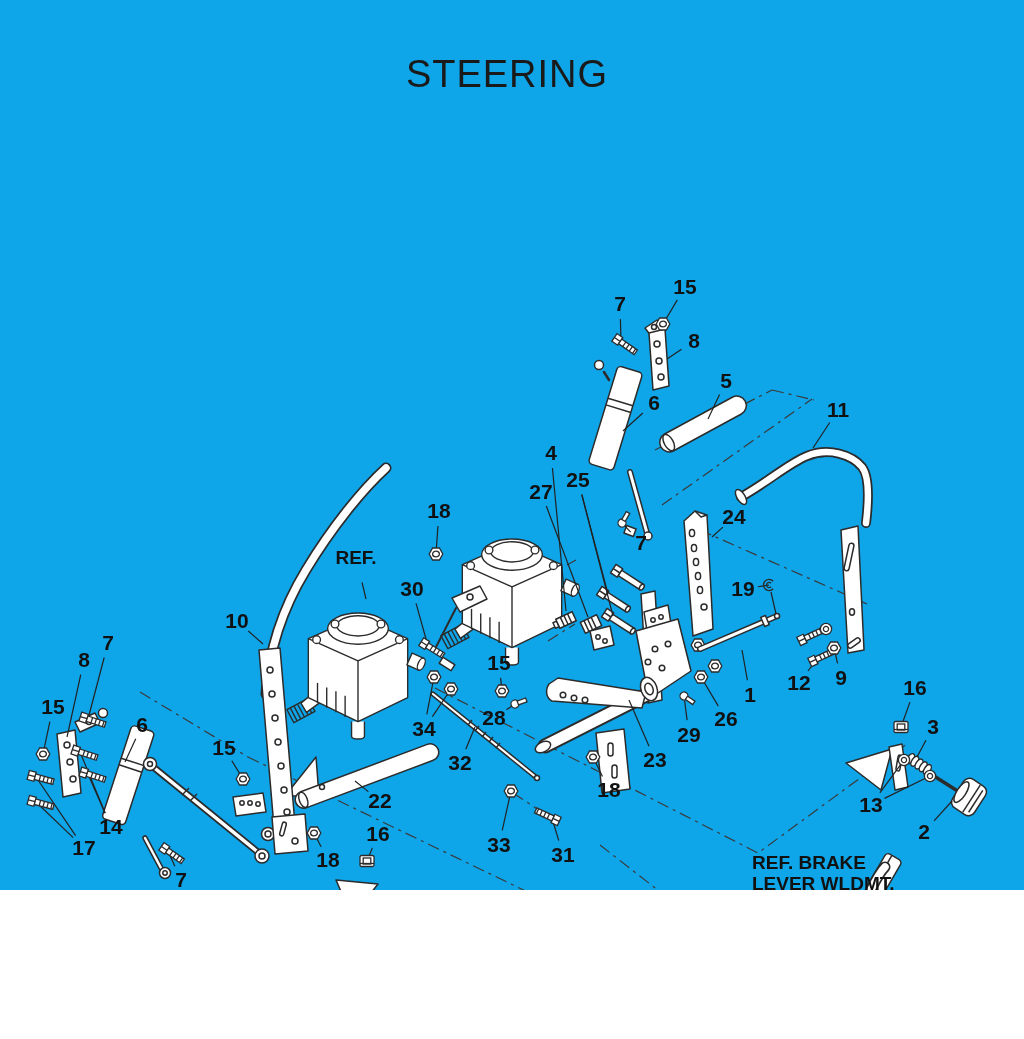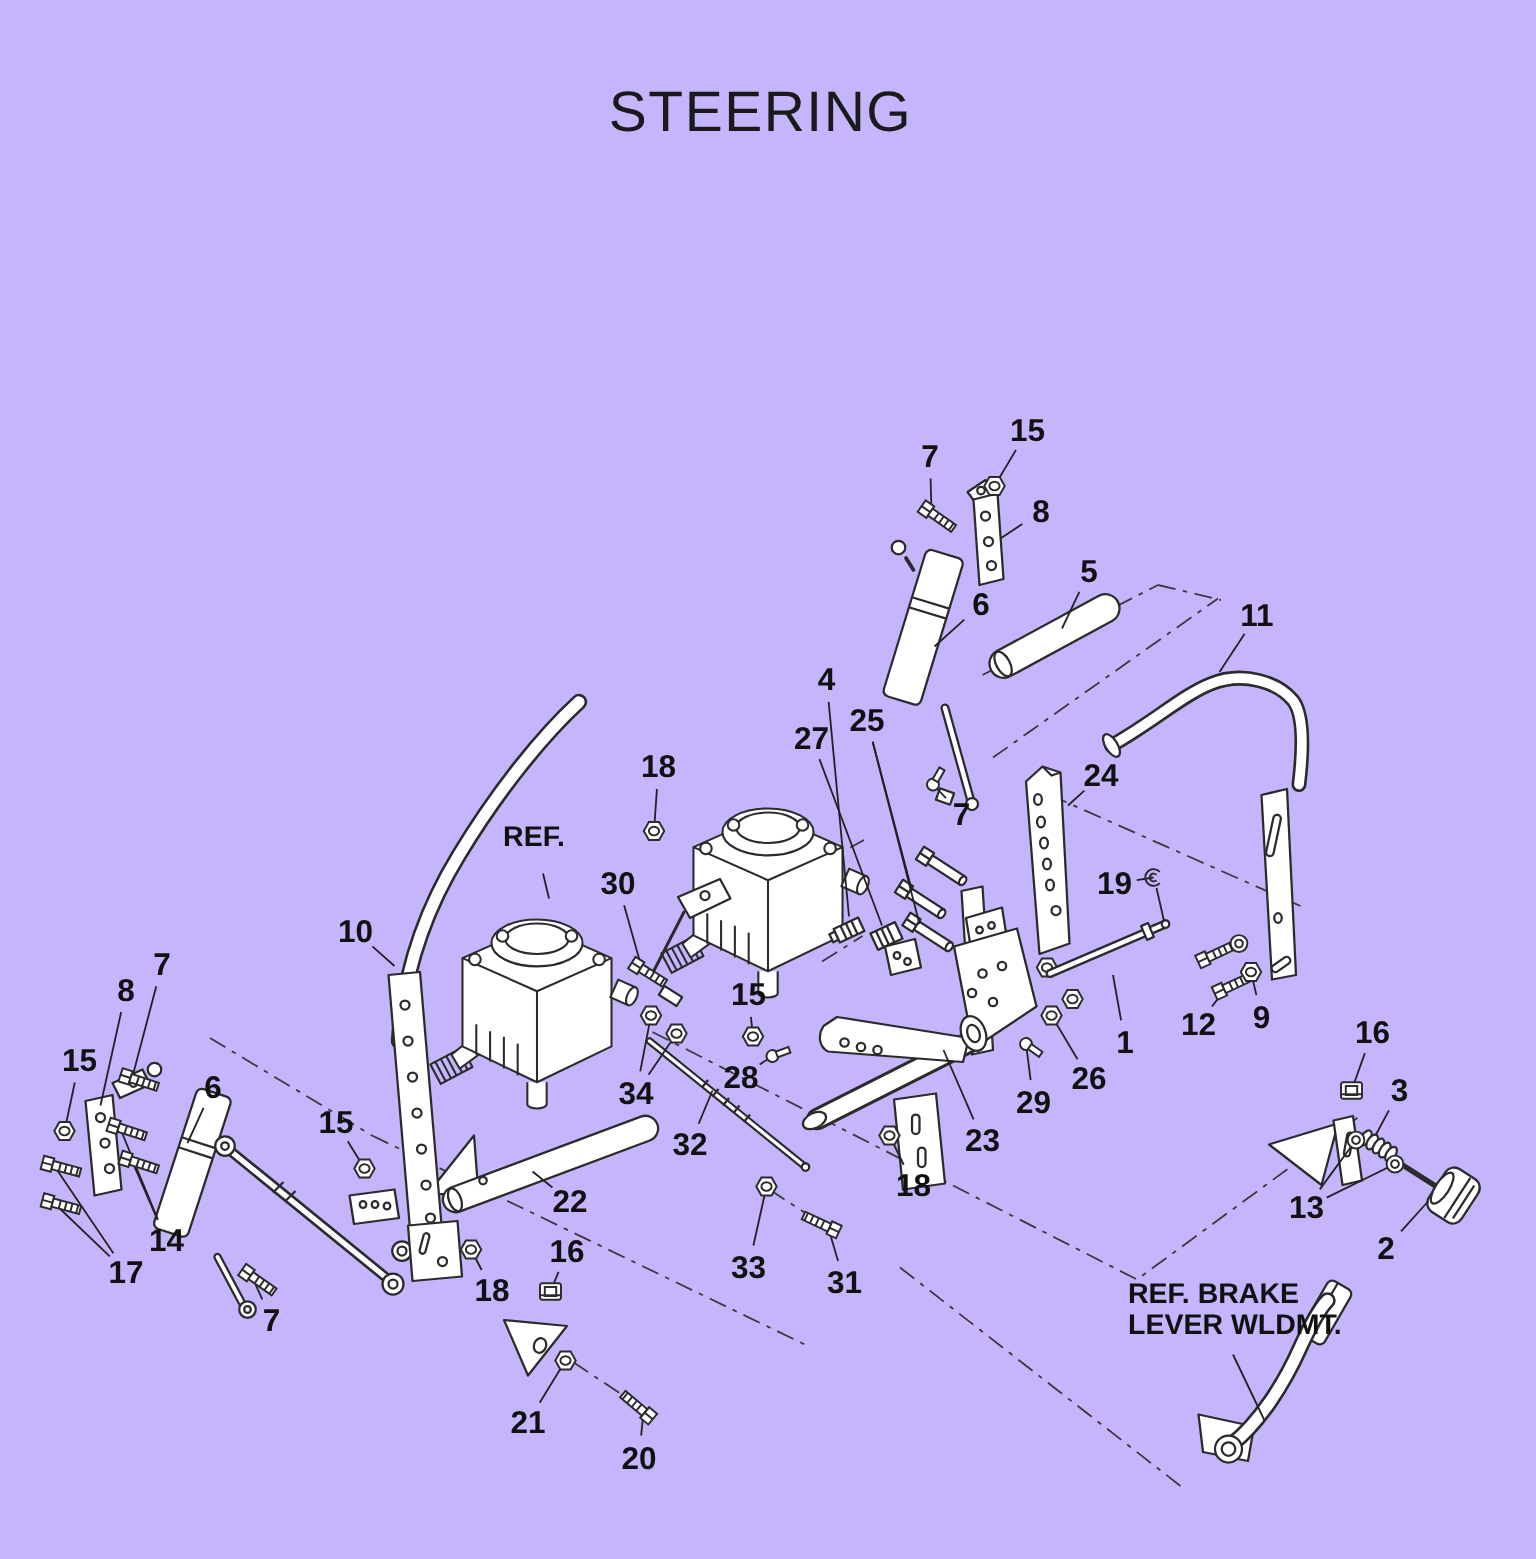--- a/index.html
+++ b/index.html
@@ -1,16 +1,16 @@
 <!DOCTYPE html>
 <html><head>
 <meta charset="utf-8">
 <style>
   html,body{margin:0;padding:0;background:#ffffff;}
-  .page{position:relative;width:1024px;height:1039px;background:#c4b5fd;overflow:hidden;}
+  .page{position:relative;width:1024px;height:890px;background:#0ea5e9;overflow:hidden;}
   svg{position:absolute;left:0;top:0;}
   .title-text{font-family:"Liberation Sans",sans-serif;font-size:38px;font-weight:400;letter-spacing:1px;fill:#1a1a1a;}
   .callout-text{font-family:"Liberation Sans",sans-serif;font-size:21px;font-weight:700;fill:#111;}
   .ref-text{font-family:"Liberation Sans",sans-serif;font-size:19px;font-weight:700;fill:#111;}
   .ln{fill:none;stroke:#2b2b2b;stroke-width:1.5;stroke-linejoin:round;}
   .fw{fill:#ffffff;stroke:#2b2b2b;stroke-width:1.5;stroke-linejoin:round;}
   .to{fill:none;stroke:#2b2b2b;stroke-linecap:round;stroke-linejoin:round;}
   .ti{fill:none;stroke:#ffffff;stroke-linecap:round;stroke-linejoin:round;}
   .dash{fill:none;stroke:#3a3a3a;stroke-width:1.2;stroke-dasharray:12 5 3 5;}
   .leader{stroke:#222;stroke-width:1.2;}

